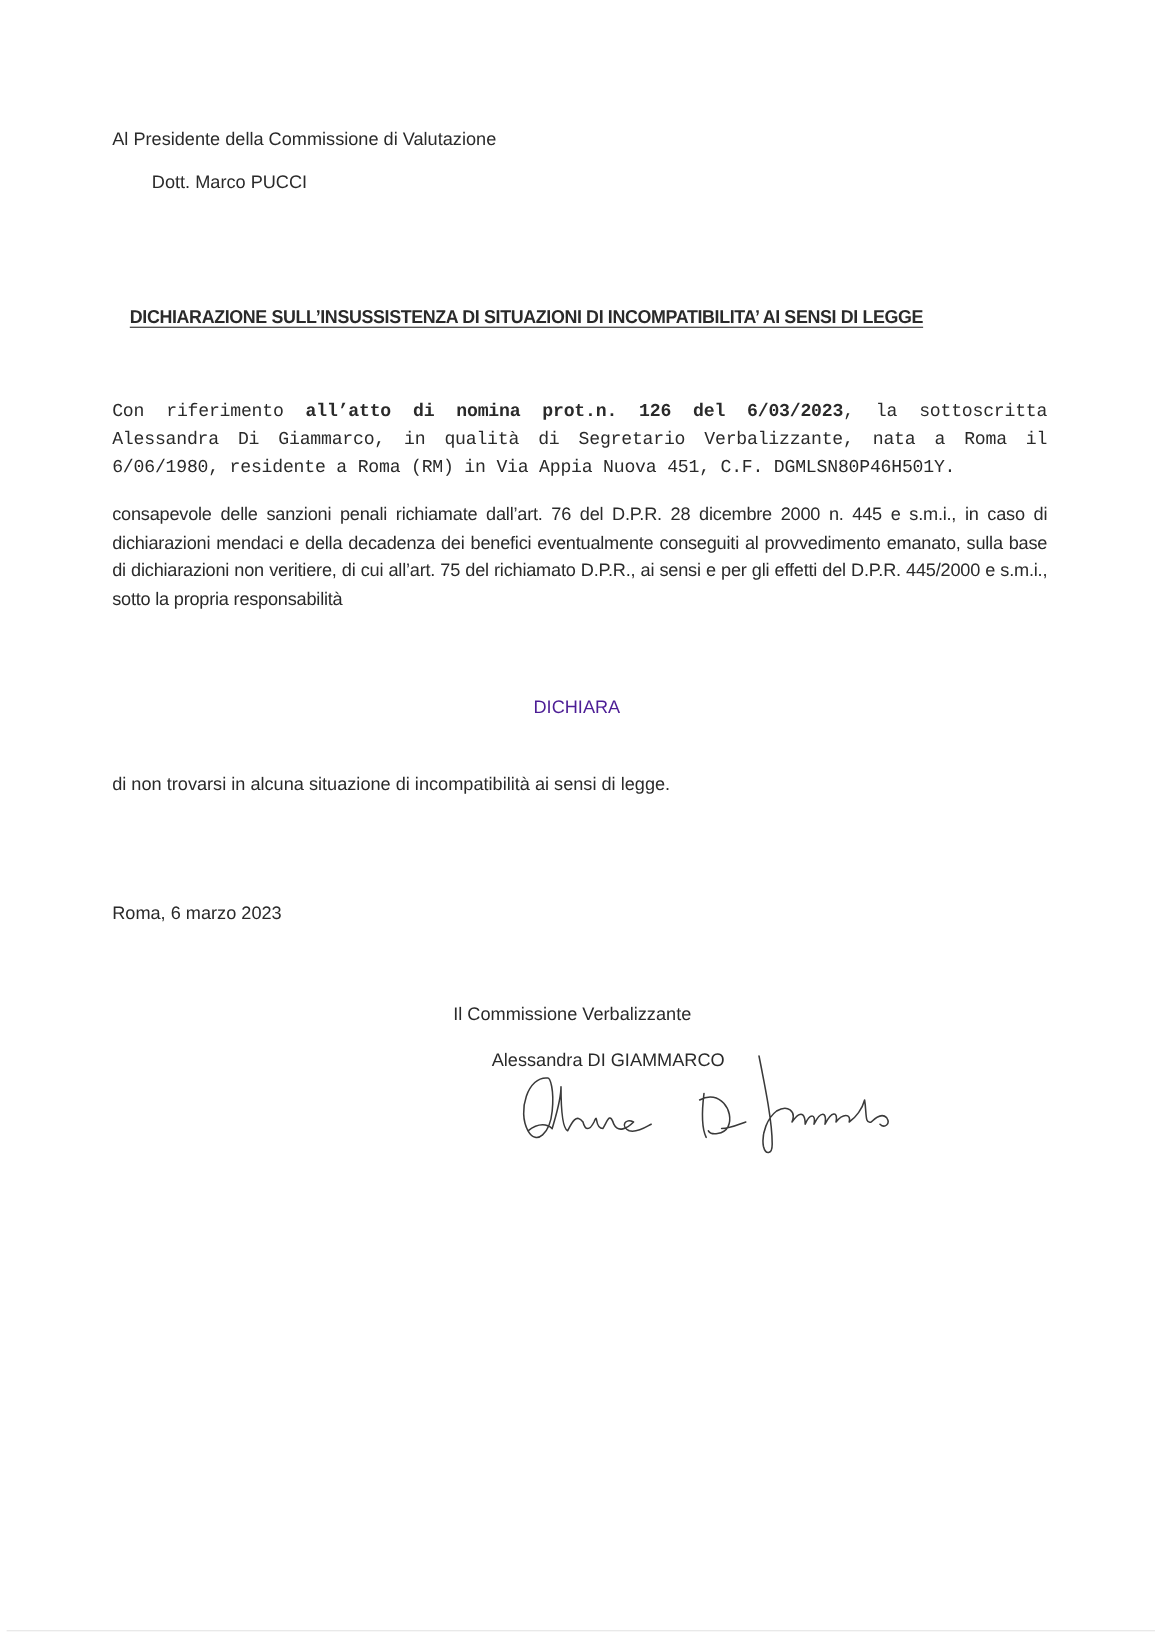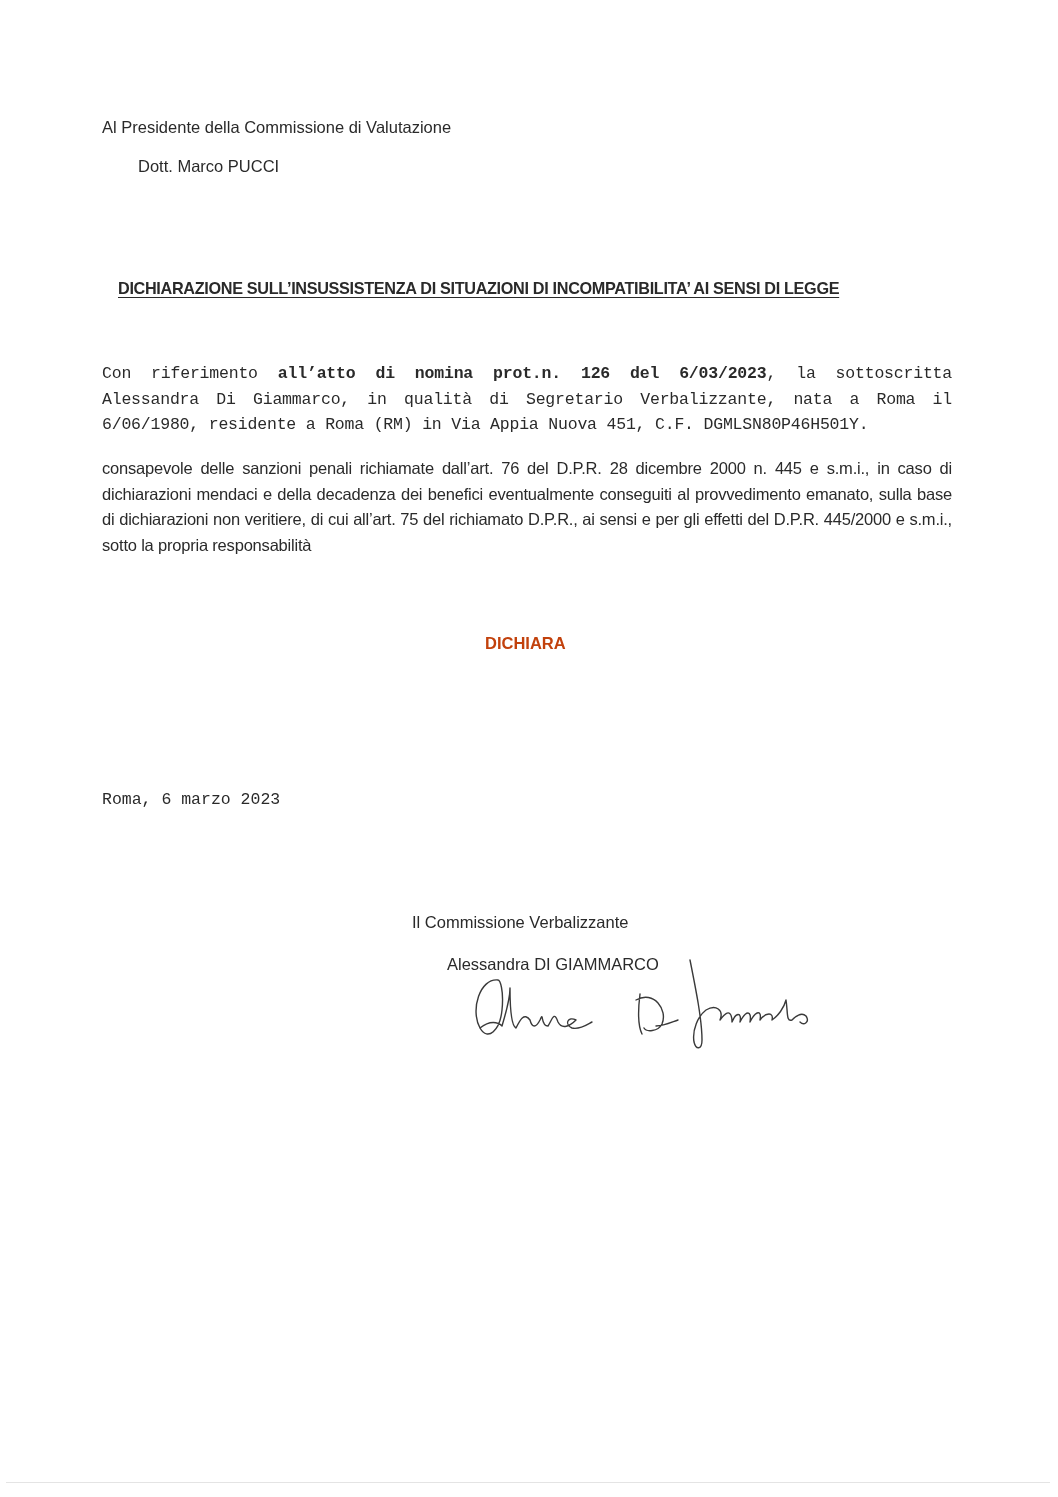--- a/index.html
+++ b/index.html
@@ -10,23 +10,23 @@
     .recip1 { left: 102px; top: 117px; }
     .recip2 { left: 102px; top: 156px; margin-left: 36px; }
     .title { position: absolute; left: 118px; top: 279px; font-size: 17px; font-weight: bold;
              text-decoration: underline; text-underline-offset: 3px; color: #2a2a2a; white-space: nowrap;
              letter-spacing: -0.35px; transform: scaleX(0.955); transform-origin: left top; }
     .para { position: absolute; left: 102px; width: 850px; font-size: 16.5px; line-height: 25.5px;
             text-align: justify; color: #2a2a2a; letter-spacing: -0.2px; }
     .para1 { top: 361px; font-family: Liberation Mono, monospace; }
     .para2 { top: 456px; }
     .para b { font-weight: bold; }
-    .dichiara { position: absolute; left: 485px; top: 634px; font-size: 16.5px; font-weight: bold; color: #c2410c; }
+    .dichiara { position: absolute; left: 485px; top: 634px; font-size: 16.5px; font-weight: normal; color: #4c1d95; }
     .stmt { left: 102px; top: 703px; }
-    .place-date { left: 102px; top: 790px; font-family: Liberation Mono, monospace; }
+    .place-date { left: 102px; top: 820px; }
     .sig-role { left: 412px; top: 912px; }
     .sig-name { left: 406px; top: 954px; margin-left: 41px; }
     .signature { position: absolute; left: 440px; top: 950px; width: 400px; height: 110px; }
     .bottom-line { position: absolute; left: 6px; top: 1482px; width: 1044px; height: 1px; background: #e4e4e4; }
   </style>
 </head>
 <body>
 
 <div class="page">
 
@@ -34,20 +34,21 @@
   <div class="txt recip2">Dott. Marco PUCCI</div>
 
   <div class="title">DICHIARAZIONE SULL’INSUSSISTENZA DI SITUAZIONI DI INCOMPATIBILITA’ AI SENSI DI LEGGE</div>
 
   <div class="para para1"><span>Con riferimento </span><b>all’atto di nomina prot.n. 126 del 6/03/2023</b><span>, la sottoscritta Alessandra Di Giammarco, in qualità di Segretario Verbalizzante, nata a Roma il 6/06/1980, residente a Roma (RM) in Via Appia Nuova 451, C.F. DGMLSN80P46H501Y.</span></div>
 
   <div class="para para2">consapevole delle sanzioni penali richiamate dall’art. 76 del D.P.R. 28 dicembre 2000 n. 445 e s.m.i., in caso di dichiarazioni mendaci e della decadenza dei benefici eventualmente conseguiti al provvedimento emanato, sulla base di dichiarazioni non veritiere, di cui all’art. 75 del richiamato D.P.R., ai sensi e per gli effetti del D.P.R. 445/2000 e s.m.i., sotto la propria responsabilità</div>
 
   <div class="dichiara">DICHIARA</div>
 
+  <div class="txt stmt">di non trovarsi in alcuna situazione di incompatibilità ai sensi di legge.</div>
 
   <div class="txt place-date">Roma, 6 marzo 2023</div>
 
   <div class="txt sig-role">Il Commissione Verbalizzante</div>
   <div class="txt sig-name">Alessandra DI GIAMMARCO</div>
 
   <svg class="signature" viewBox="0 0 400 110" fill="none" stroke="#3a3a3a" stroke-width="1.4" stroke-linecap="round" stroke-linejoin="round">
     <path d="M58 30 C40 28 30 60 40 78 C48 92 60 80 62 60 C64 40 60 30 58 30 M40 78 C50 70 58 72 62 76 C66 62 70 50 70 38 C70 60 72 76 76 78 C80 70 84 62 90 70 C92 78 96 78 100 70 C104 60 100 76 108 76 C112 70 114 60 118 72 C122 80 130 76 136 70 C128 66 124 74 132 78 C140 80 148 74 152 72"></path>
     <path d="M200 44 C198 60 198 76 202 84 M196 50 C214 40 228 60 222 74 C218 82 206 82 204 78 M216 76 C224 76 232 72 238 70"></path>
     <path d="M250 10 C256 40 262 70 262 90 C262 100 256 100 254 92 C252 80 258 66 266 60 C276 54 284 60 280 70 C290 56 292 66 292 72 C296 62 302 62 300 72 C306 60 312 60 310 72 C316 60 322 60 320 70 C326 62 334 62 332 70 C338 66 344 58 346 50 C348 62 346 72 352 70 C356 66 362 62 366 66 C370 72 364 76 360 72"></path>

